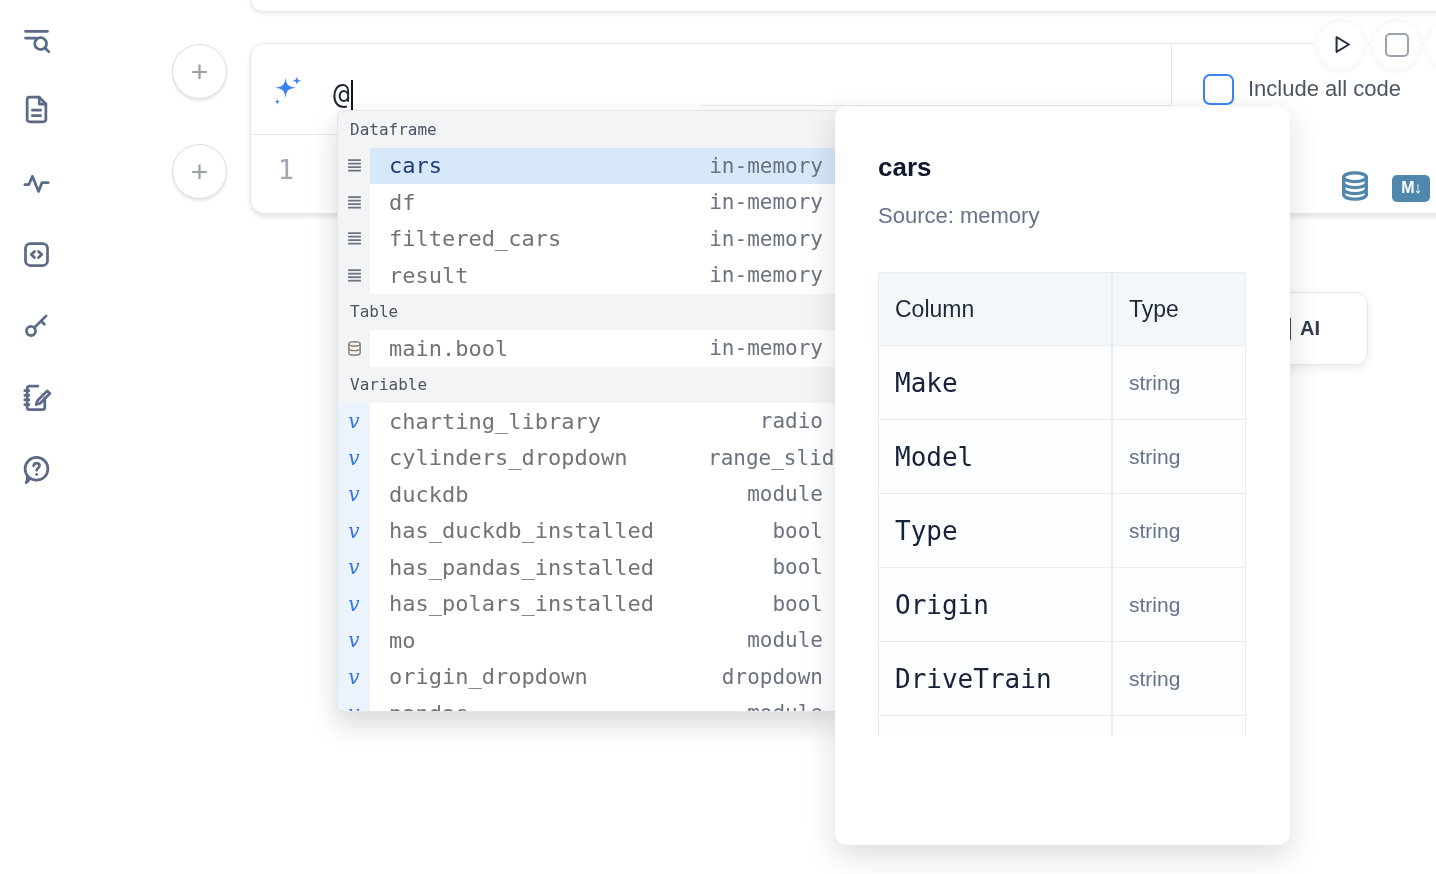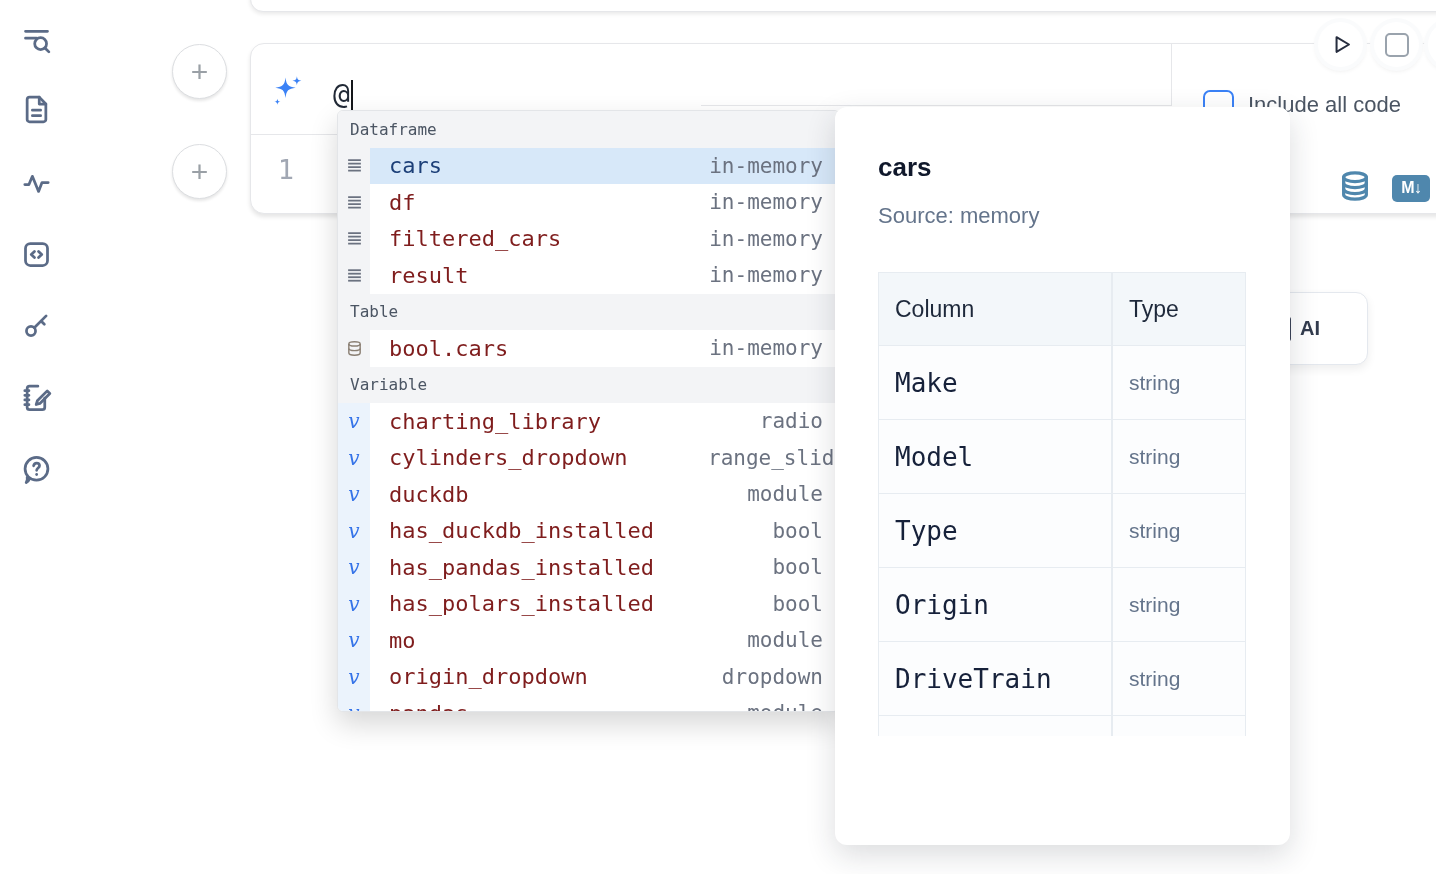--- a/index.html
+++ b/index.html
@@ -28,21 +28,21 @@
   
   .cell{position:absolute;left:250px;top:43px;width:1210px;height:169px;background:#fff;
     border:1px solid #e6e7ea;border-radius:14px;box-shadow:0 3px 4px rgba(0,0,0,.10);z-index:1;}
   .sparkle{position:absolute;left:18px;top:29px;width:36px;height:36px;}
   .prompt-input{position:absolute;left:82px;top:35px;display:flex;align-items:center;cursor:text;}
   .prompt-text{font-size:28px;color:#212936;line-height:32px;}
   .caret{display:inline-block;width:2.5px;height:30px;background:#14161a;margin-left:1px;}
   .input-border{position:absolute;left:450px;top:0;width:470px;height:61px;
     border-right:1px solid #e6e7ea;border-bottom:1px solid #e6e7ea;}
   .prompt-divider{position:absolute;left:0;top:90px;width:110px;border-bottom:1px solid #e6e7ea;}
-  .include-code{position:absolute;left:952px;top:16px;height:90px;display:flex;align-items:center;gap:14px;}
+  .include-code{position:absolute;left:952px;top:0;height:90px;display:flex;align-items:center;gap:14px;}
   .checkbox{width:27px;height:27px;border:2.5px solid #3b82f6;border-radius:7px;background:#fff;cursor:pointer;}
   .include-label{font-size:22px;color:#4b5563;}
   .line-number{position:absolute;left:18px;top:110px;width:34px;text-align:center;
     font-size:27px;color:#a1a7b3;}
   .editor-icons{position:absolute;left:1087px;top:124px;display:flex;align-items:center;gap:20px;}
   .db-icon svg{width:34px;height:36px;stroke:#4f87ad;stroke-width:2.3;fill:none;
     stroke-linecap:round;stroke-linejoin:round;}
   .md-badge{width:38px;height:27px;background:#4f87ad;border-radius:5px;color:#fff;
     font-weight:bold;font-size:16px;display:flex;align-items:center;justify-content:center;
     letter-spacing:-1px;cursor:pointer;}
@@ -57,21 +57,21 @@
   .autocomplete{position:absolute;left:337px;top:110px;width:501px;height:600px;background:#fff;
     border:1px solid #e3e5e8;border-radius:6px;box-shadow:0 12px 28px rgba(0,0,0,.16);
     overflow:hidden;z-index:5;}
   .ac-header{height:36.5px;background:#f3f4f6;color:#4b5563;display:flex;align-items:center;
     padding-left:12px;font-family:"DejaVu Sans Mono",monospace;font-size:16px;box-sizing:border-box;}
   .ac-row{height:36.5px;display:flex;align-items:stretch;cursor:pointer;}
   .ac-gutter{flex:none;width:32px;background:#f3f4f6;display:flex;align-items:center;justify-content:center;}
   .ac-row.var .ac-gutter{background:#ebf3fc;}
   .ac-main{flex:1;display:flex;align-items:center;min-width:0;}
   .ac-row.selected .ac-main{background:#d7e8f9;}
-  .ac-name{font-family:"DejaVu Sans Mono",monospace;font-size:22px;color:#7f1d1d;
+  .ac-name{font-family:"DejaVu Sans Mono",monospace;font-size:22px;color:#737373;
     padding-left:19px;white-space:nowrap;}
   .ac-row.selected .ac-name{color:#1c3f78;}
   .ac-type{margin-left:auto;font-family:"DejaVu Sans Mono",monospace;font-size:21px;color:#6b7280;
     padding-right:16px;white-space:nowrap;}
   .ac-type.truncated{flex:none;width:131px;overflow:hidden;padding-right:0;}
   .vglyph{font-family:"DejaVu Serif",serif;font-style:italic;font-size:20px;color:#3573e8;line-height:1;}
 
   
   .ai-btn{position:absolute;left:1185px;top:292px;width:181px;height:71px;background:#fff;
     border:1px solid #e4e8ee;border-radius:12px;box-shadow:0 4px 10px rgba(0,0,0,.07);
@@ -266,21 +266,21 @@
     <div class="ac-header">Table</div>
     <div class="ac-row">
       <span class="ac-gutter">
         <svg viewBox="0 0 24 24" width="17" height="17" fill="none" stroke="#8a7f73" stroke-width="2">
           <ellipse cx="12" cy="5.5" rx="8" ry="3"></ellipse>
           <path d="M4 5.5v13c0 1.7 3.6 3 8 3s8-1.3 8-3v-13"></path>
           <path d="M4 12c0 1.7 3.6 3 8 3s8-1.3 8-3"></path>
         </svg>
       </span>
       <span class="ac-main">
-        <span class="ac-name">bool.cars</span>
+        <span class="ac-name">main.bool</span>
         <span class="ac-type">in-memory</span>
       </span>
     </div>
     <div class="ac-header">Variable</div>
     <div class="ac-row var">
       <span class="ac-gutter">
         <span class="vglyph">v</span>
       </span>
       <span class="ac-main">
         <span class="ac-name">charting_library</span>

